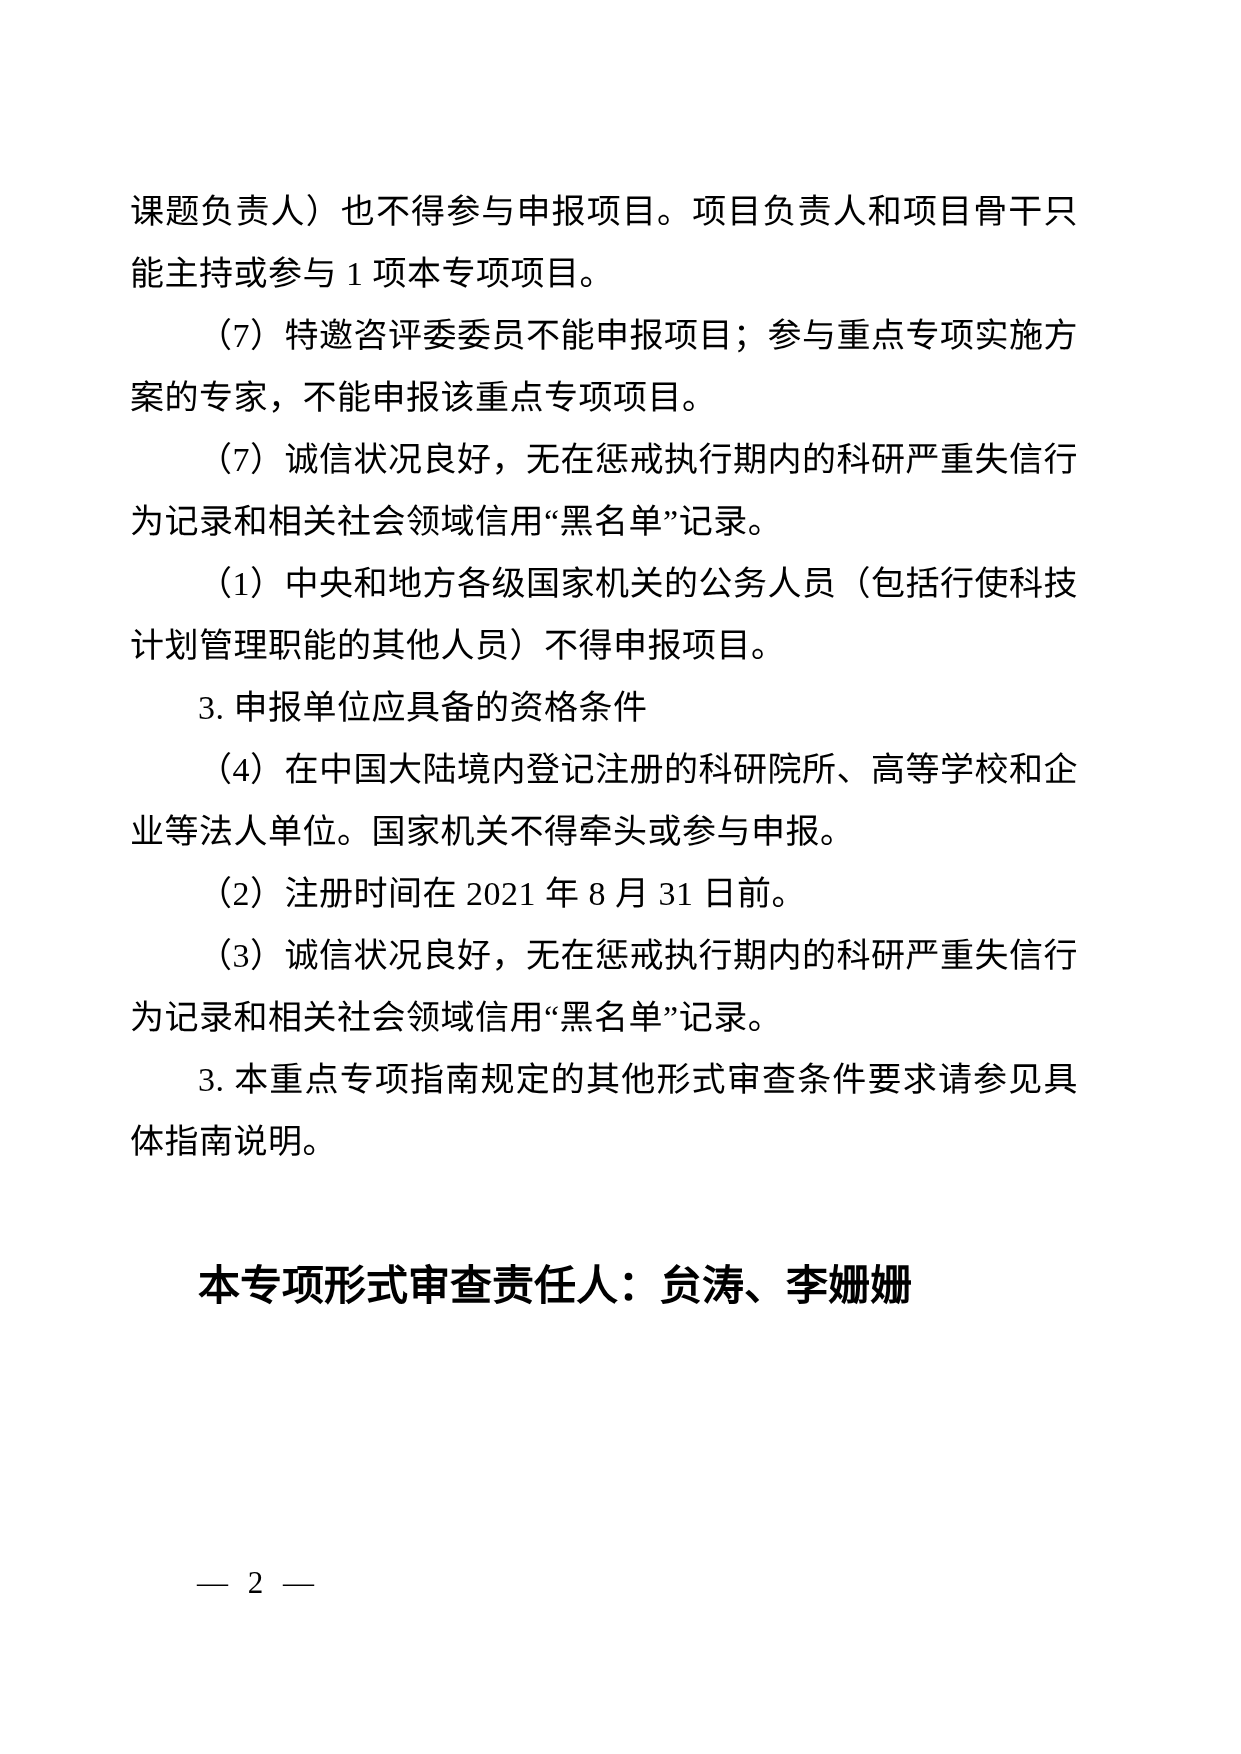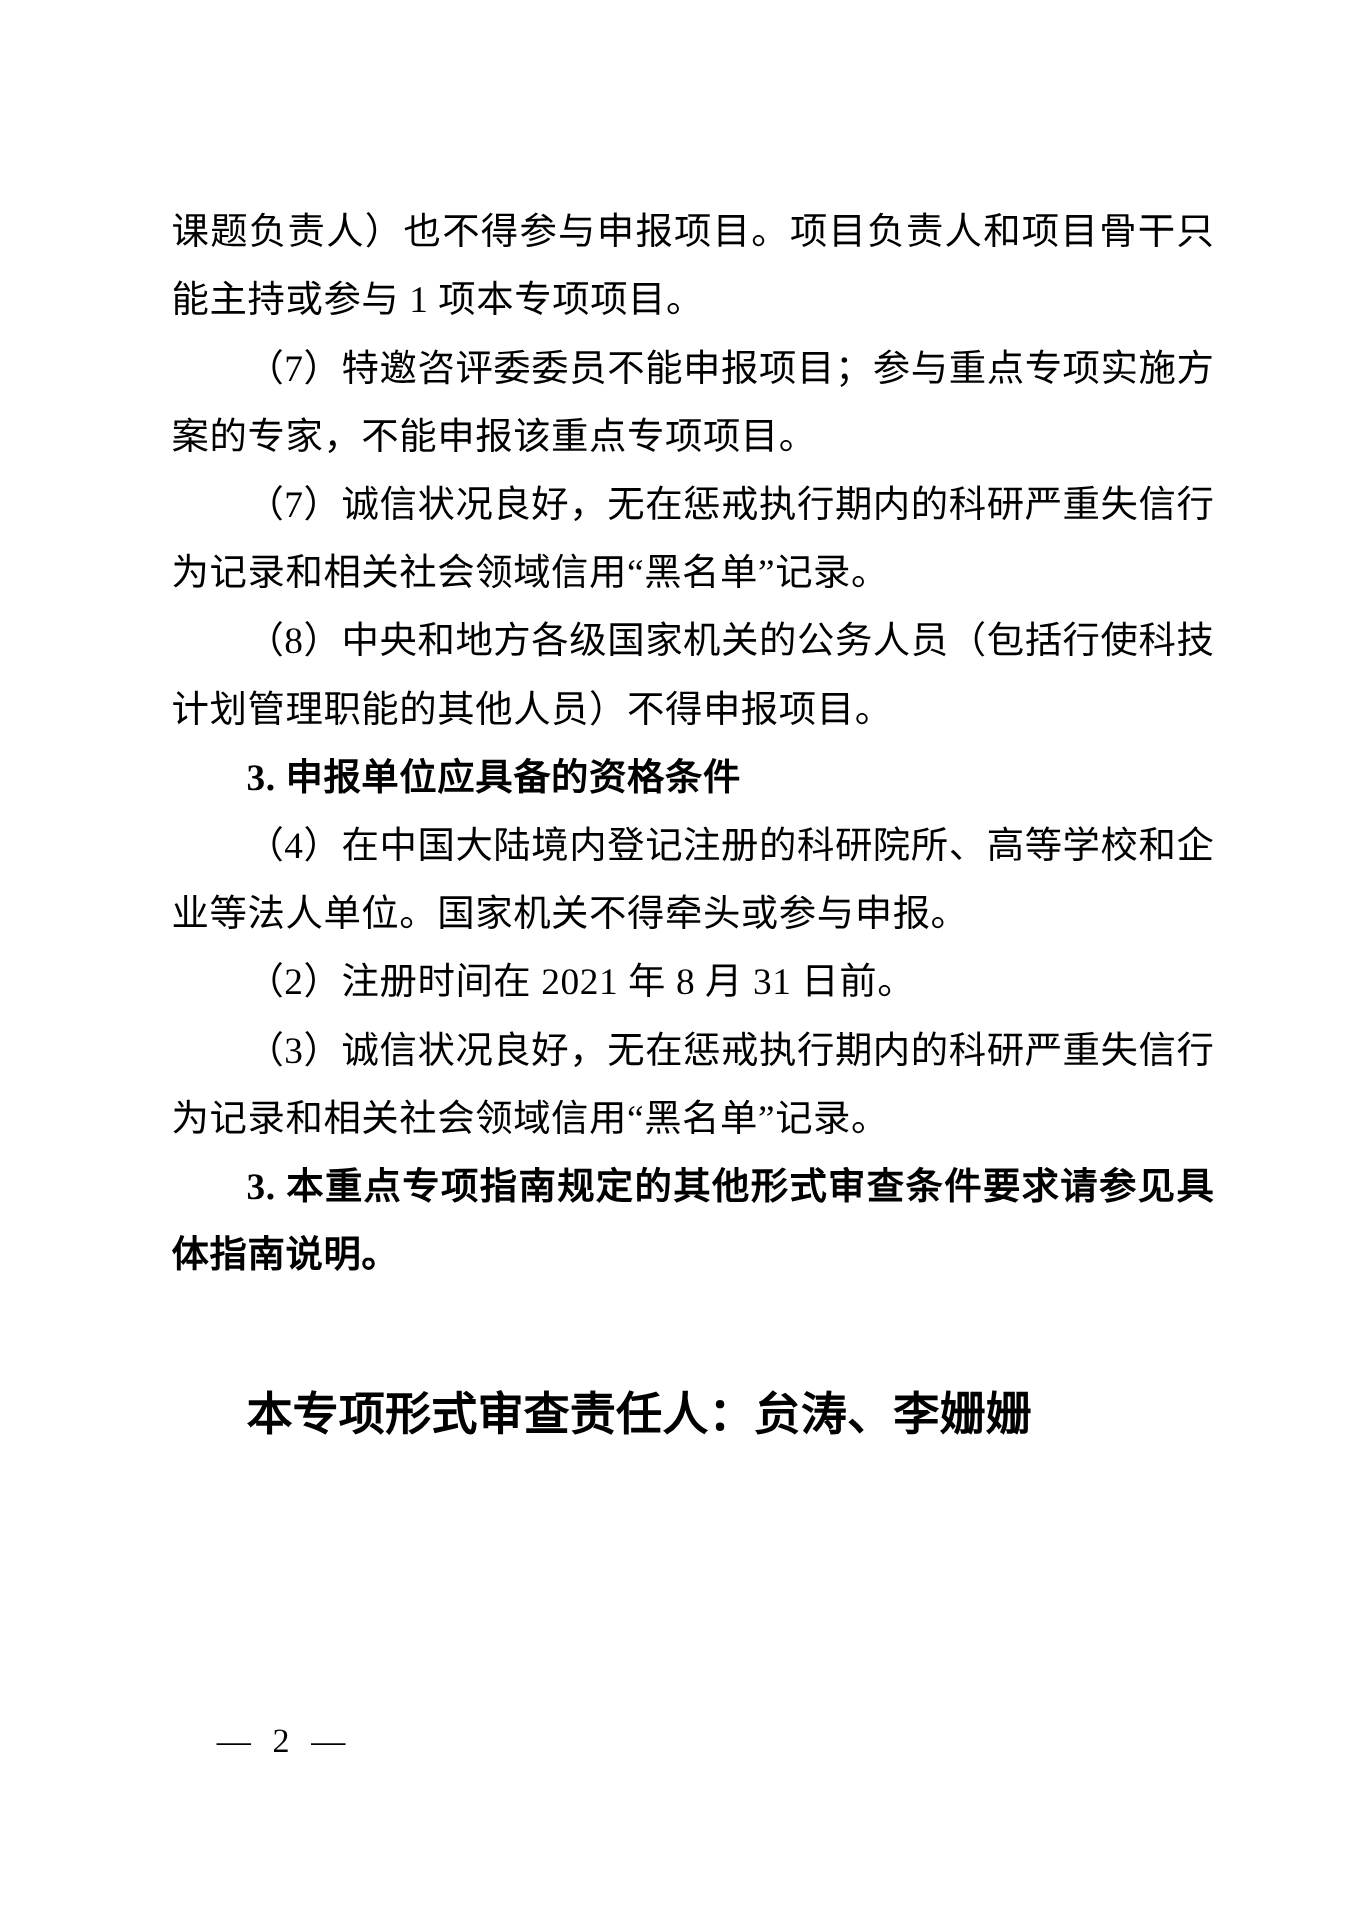--- a/index.html
+++ b/index.html
@@ -12,39 +12,39 @@
     width: 1241px;
     height: 1754px;
     margin: 0 auto;
     background: #ffffff;
     color: #000000;
     font-family: "Liberation Serif", "DejaVu Serif", serif;
     overflow: hidden;
   }
   .body-text {
     position: absolute;
-    left: 156px;
+    left: 130px;
     top: 181px;
     width: 948px;
   }
   .para {
     margin: 0;
     font-size: 34px;
     line-height: 62px;
     text-align: justify;
     text-justify: inter-ideograph;
     text-indent: 68px;
     letter-spacing: 0.5px;
     word-break: break-all;
   }
   .para.continuation {
     text-indent: 0;
   }
   .para.heading {
-    font-weight: 700;
+    font-weight: 400;
   }
   .signature {
     margin: 0;
     margin-top: 82px;
     font-size: 42px;
     line-height: 62px;
     text-indent: 68px;
     font-weight: 700;
     font-family: "Liberation Sans", "DejaVu Sans", sans-serif;
     word-break: break-all;
@@ -69,21 +69,21 @@
 <div class="page">
 
   <div class="body-text">
 
     <p class="para continuation">课题负责人）也不得参与申报项目。项目负责人和项目骨干只能主持或参与 1 项本专项项目。</p>
 
     <p class="para">（7）特邀咨评委委员不能申报项目；参与重点专项实施方案的专家，不能申报该重点专项项目。</p>
 
     <p class="para">（7）诚信状况良好，无在惩戒执行期内的科研严重失信行为记录和相关社会领域信用“黑名单”记录。</p>
 
-    <p class="para">（8）中央和地方各级国家机关的公务人员（包括行使科技计划管理职能的其他人员）不得申报项目。</p>
+    <p class="para">（1）中央和地方各级国家机关的公务人员（包括行使科技计划管理职能的其他人员）不得申报项目。</p>
 
     <p class="para heading">3. 申报单位应具备的资格条件</p>
 
     <p class="para">（4）在中国大陆境内登记注册的科研院所、高等学校和企业等法人单位。国家机关不得牵头或参与申报。</p>
 
     <p class="para">（2）注册时间在 2021 年 8 月 31 日前。</p>
 
     <p class="para">（3）诚信状况良好，无在惩戒执行期内的科研严重失信行为记录和相关社会领域信用“黑名单”记录。</p>
 
     <p class="para heading">3. 本重点专项指南规定的其他形式审查条件要求请参见具体指南说明。</p>

